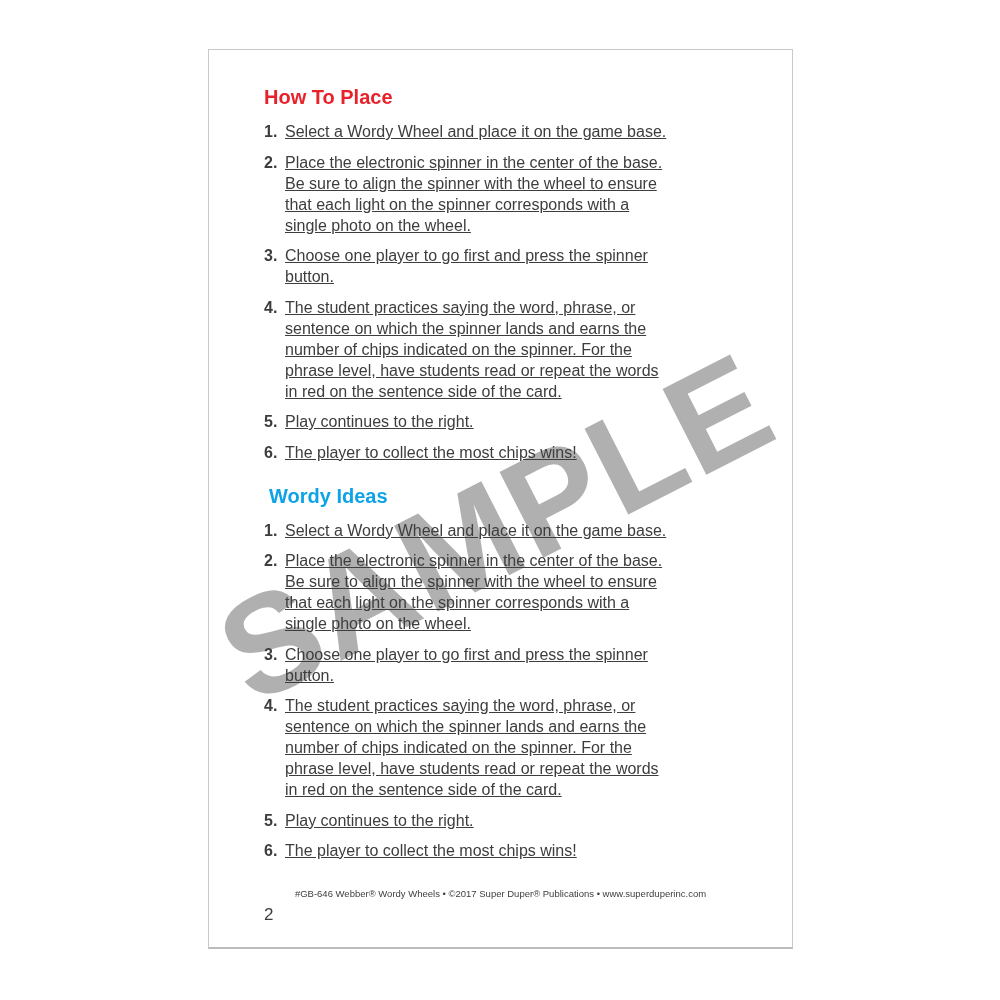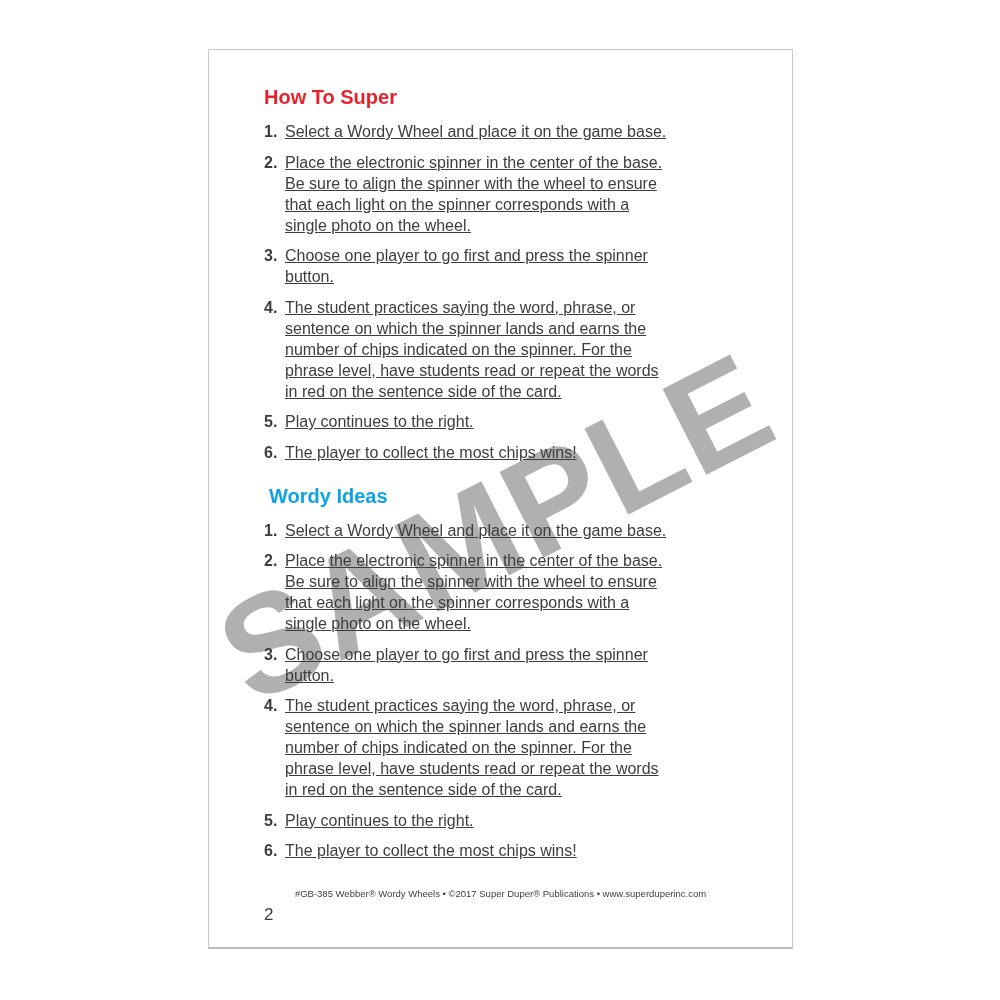--- a/index.html
+++ b/index.html
@@ -87,21 +87,21 @@
 </head>
 <body>
 
 <div class="page">
 
   <div class="watermark">SAMPLE</div>
 
   <div class="content">
 
     <section>
-      <h2 class="heading red">How To Super</h2>
+      <h2 class="heading red">How To Place</h2>
       <ol class="steps">
         <li>
           <span class="num">1.</span>
           <span class="txt">Select a Wordy Wheel and place it on the game base.</span>
         </li>
         <li>
           <span class="num">2.</span>
           <span class="txt">Place the electronic spinner in the center of the base.
 Be sure to align the spinner with the wheel to ensure
 that each light on the spinner corresponds with a
@@ -164,16 +164,16 @@
         </li>
         <li>
           <span class="num">6.</span>
           <span class="txt">The player to collect the most chips wins!</span>
         </li>
       </ol>
     </section>
 
   </div>
 
-  <div class="footer">#GB-385 Webber® Wordy Wheels  •  ©2017 Super Duper® Publications  •  www.superduperinc.com</div>
+  <div class="footer">#GB-646 Webber® Wordy Wheels  •  ©2017 Super Duper® Publications  •  www.superduperinc.com</div>
   <div class="page-number">2</div>
 
 </div>
 
 </body></html>

